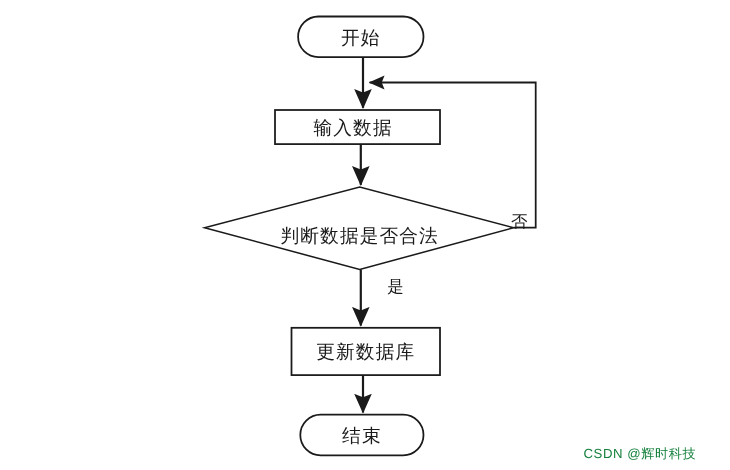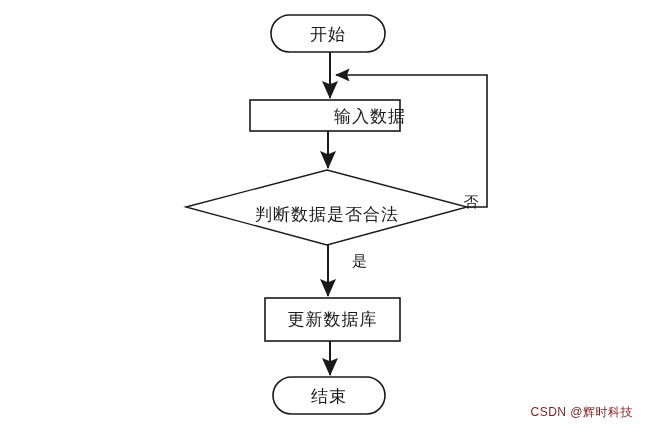--- a/index.html
+++ b/index.html
@@ -45,21 +45,21 @@
   .edge-label.vertical {
     writing-mode: vertical-rl;
     text-orientation: upright;
   }
   #watermark {
     position: absolute;
     right: 8px;
     bottom: 6px;
     font-family: "Liberation Sans", sans-serif;
     font-size: 12px;
-    color: #7f1d1d;
+    color: #15803d;
     letter-spacing: 0.5px;
     white-space: nowrap;
     user-select: none;
   }
 </style>
 </head>
 <body>
 
 <div id="canvas">
 
@@ -86,21 +86,21 @@
 
     <line x1="328" y1="245" x2="328" y2="296" stroke="#1a1a1a" stroke-width="2" marker-end="url(#arrowhead)"></line>
 
     <line x1="330" y1="341" x2="330" y2="375" stroke="#1a1a1a" stroke-width="2" marker-end="url(#arrowhead)"></line>
 
     <path d="M467,207 L487,207 L487,75 L336,75" fill="none" stroke="#1a1a1a" stroke-width="1.6" marker-end="url(#arrowhead)"></path>
   </svg>
 
   <div class="node-label" style="left:271px; top:26px; width:114px;">开始</div>
 
-  <div class="node-label" style="left:256px; top:108px; width:150px;text-align:right;">输入数据</div>
+  <div class="node-label" style="left:246px; top:108px; width:150px;">输入数据</div>
 
   <div class="node-label" style="left:217px; top:206px; width:220px;">判断数据是否合法</div>
 
   <div class="node-label" style="left:273px; top:388px; width:112px;">结束</div>
 
   <div class="node-label" style="left:265px; top:311px; width:135px;">更新数据库</div>
 
   <div class="edge-label" style="left:352px; top:253px;">是</div>
 
   <div class="edge-label vertical" style="left:464px; top:183px;">否</div>

